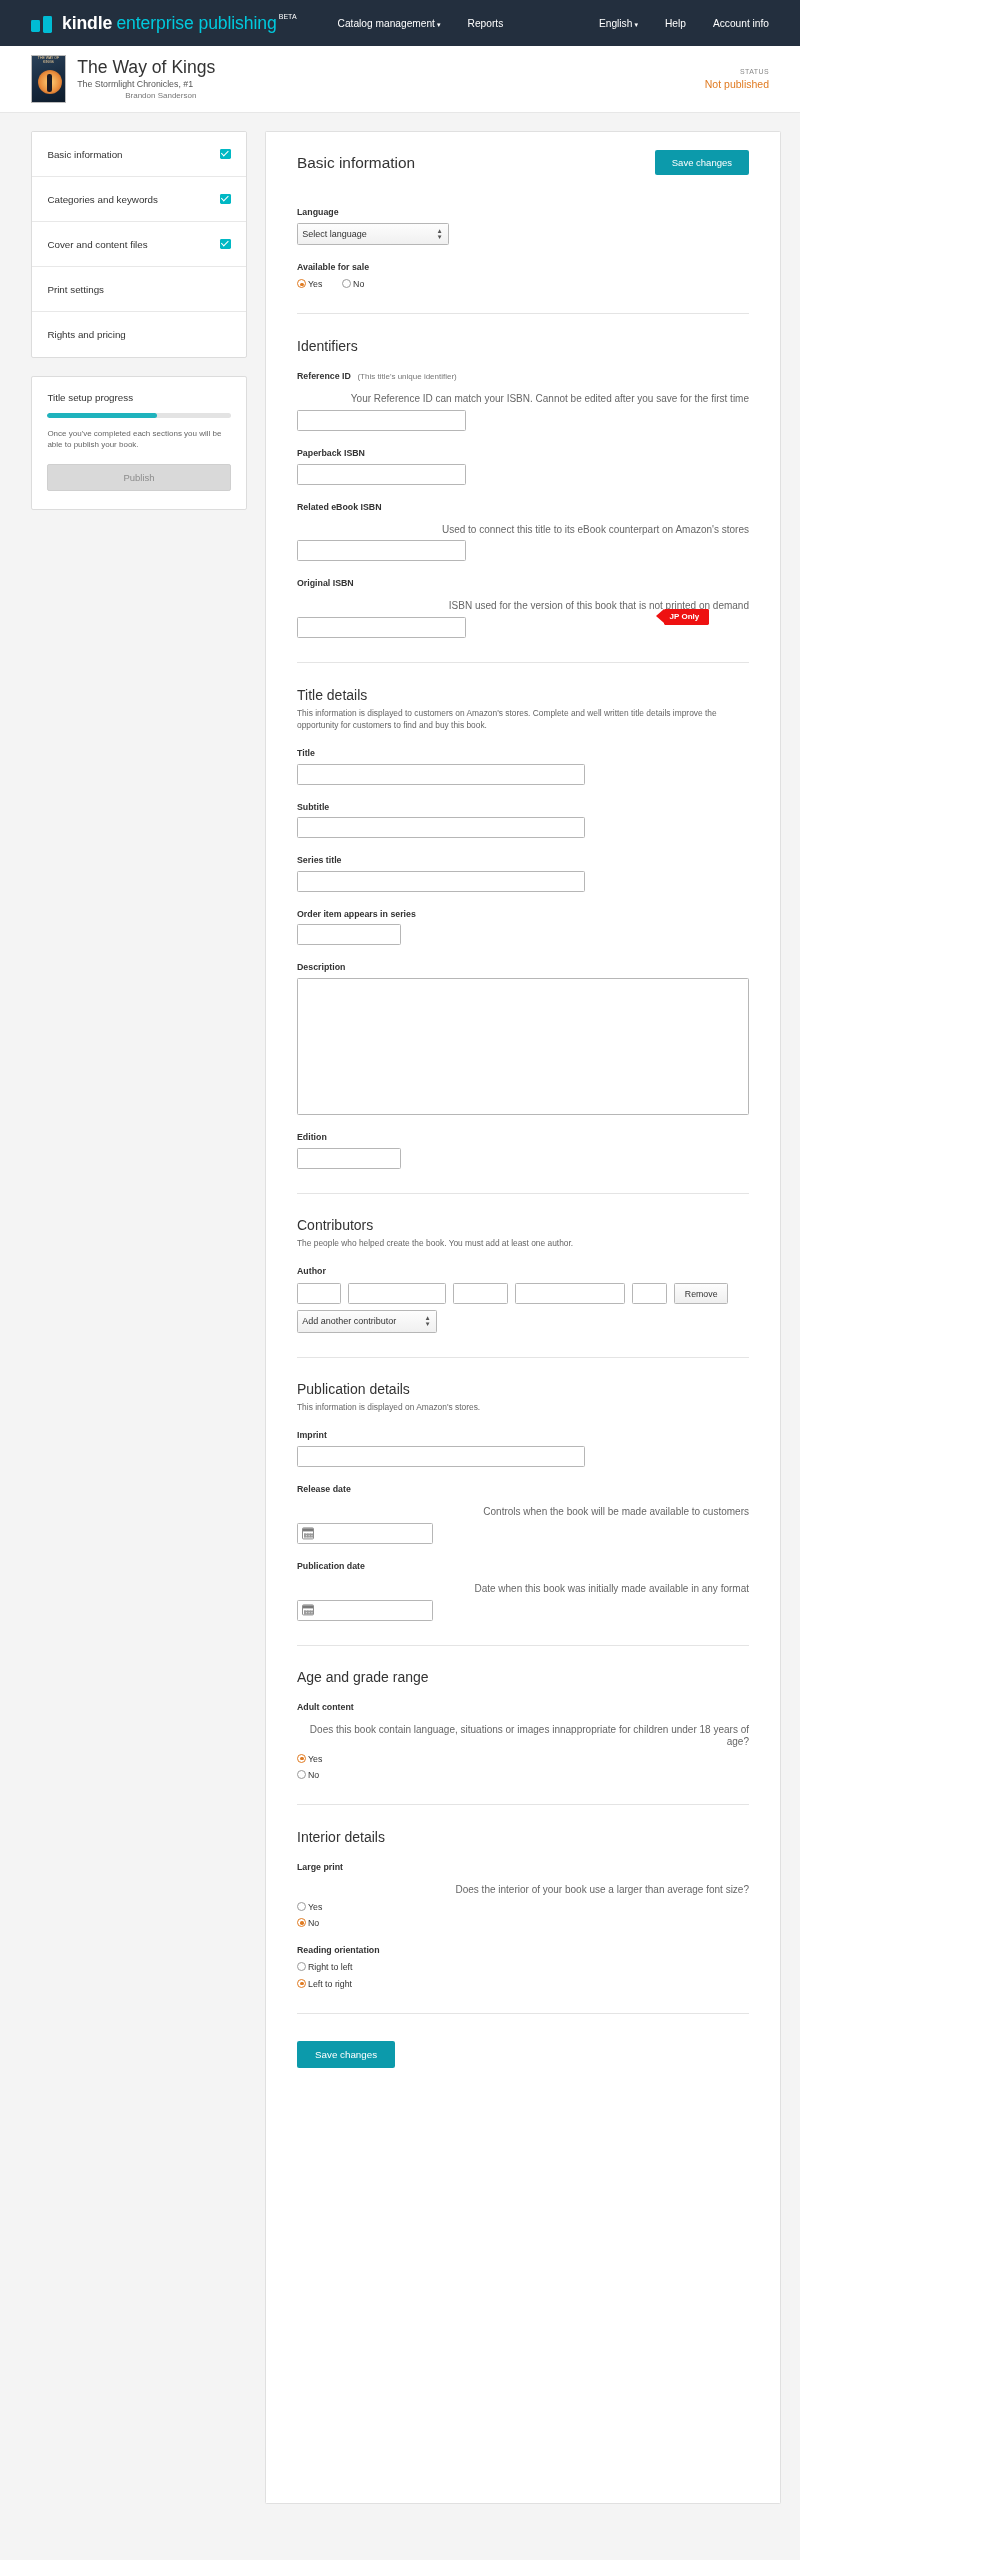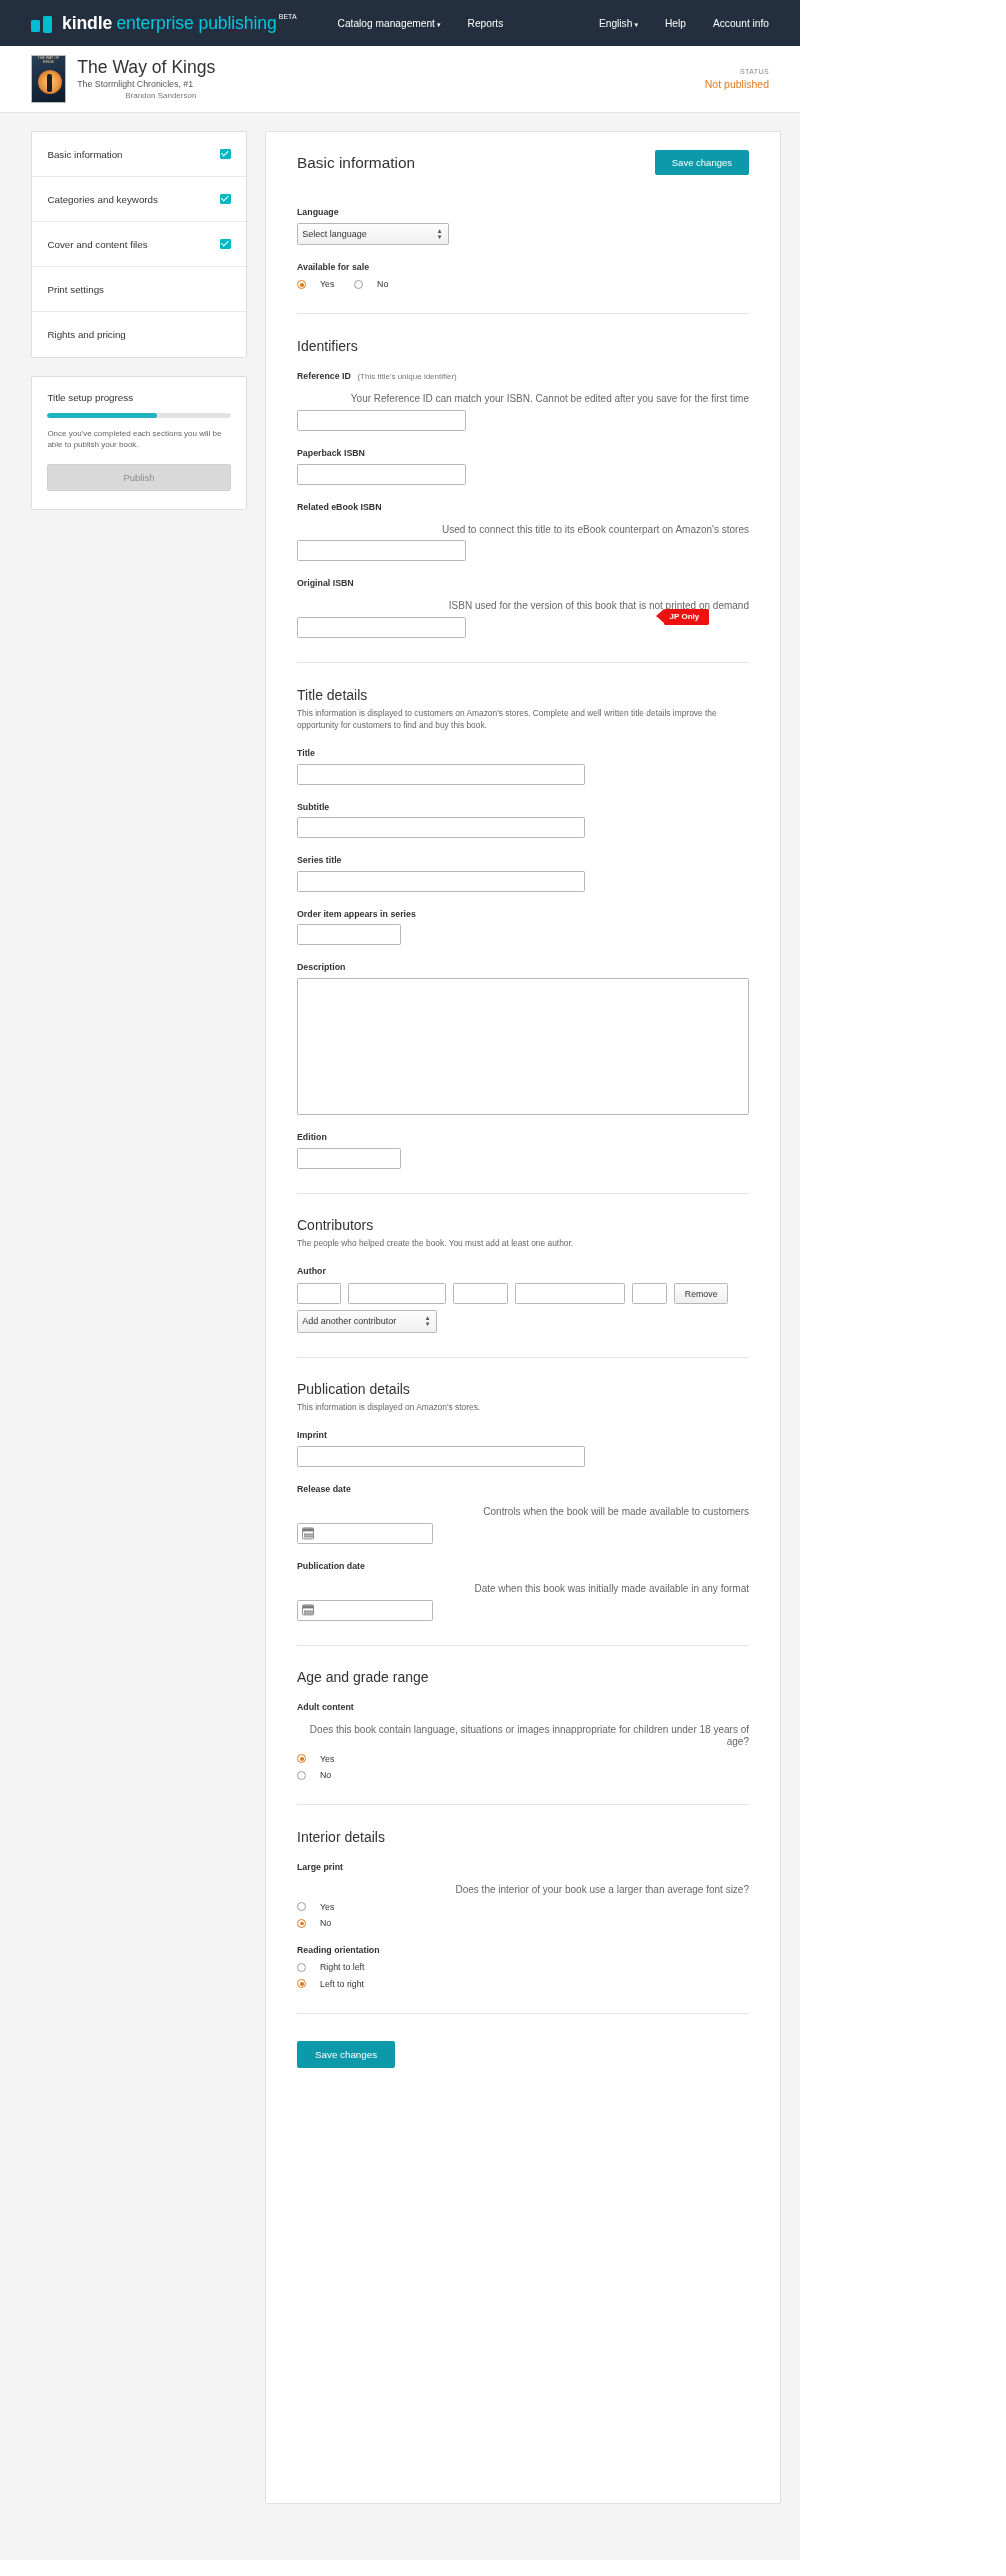--- a/index.html
+++ b/index.html
@@ -180,21 +180,21 @@
     background: linear-gradient(#fdfdfd,#f0f0f0);
     -webkit-appearance: none; appearance: none;
   }
   .select-wrap { position: relative; display: inline-block; margin-top: 5.6px; }
   .select-wrap .arrows {
     position: absolute; right: 6.3px; top: 50%; transform: translateY(-50%);
     font-size: 6.3px; color: #555; line-height: 5.6px; pointer-events: none;
   }
   .select-wrap select { margin-top: 0; }
   .radio-row { display: flex; align-items: center; gap: 19.7px; margin-top: 7px; }
-  .radio-opt { display: flex; align-items: center; gap: 14px; cursor: pointer; }
+  .radio-opt { display: flex; gap: 2px; cursor: pointer; }
   .radio {
     width: 9px; height: 9px; border-radius: 50%;
     border: 0.7px solid #9a9a9a; background: #fff;
     position: relative; flex: none;
   }
   .radio.sel { border-color: #e07b22; }
   .radio.sel:after {
     content: ""; position: absolute; left: 2.1px; top: 2.1px;
     width: 3.5px; height: 3.5px; border-radius: 50%; background: #e07b22;
   }

